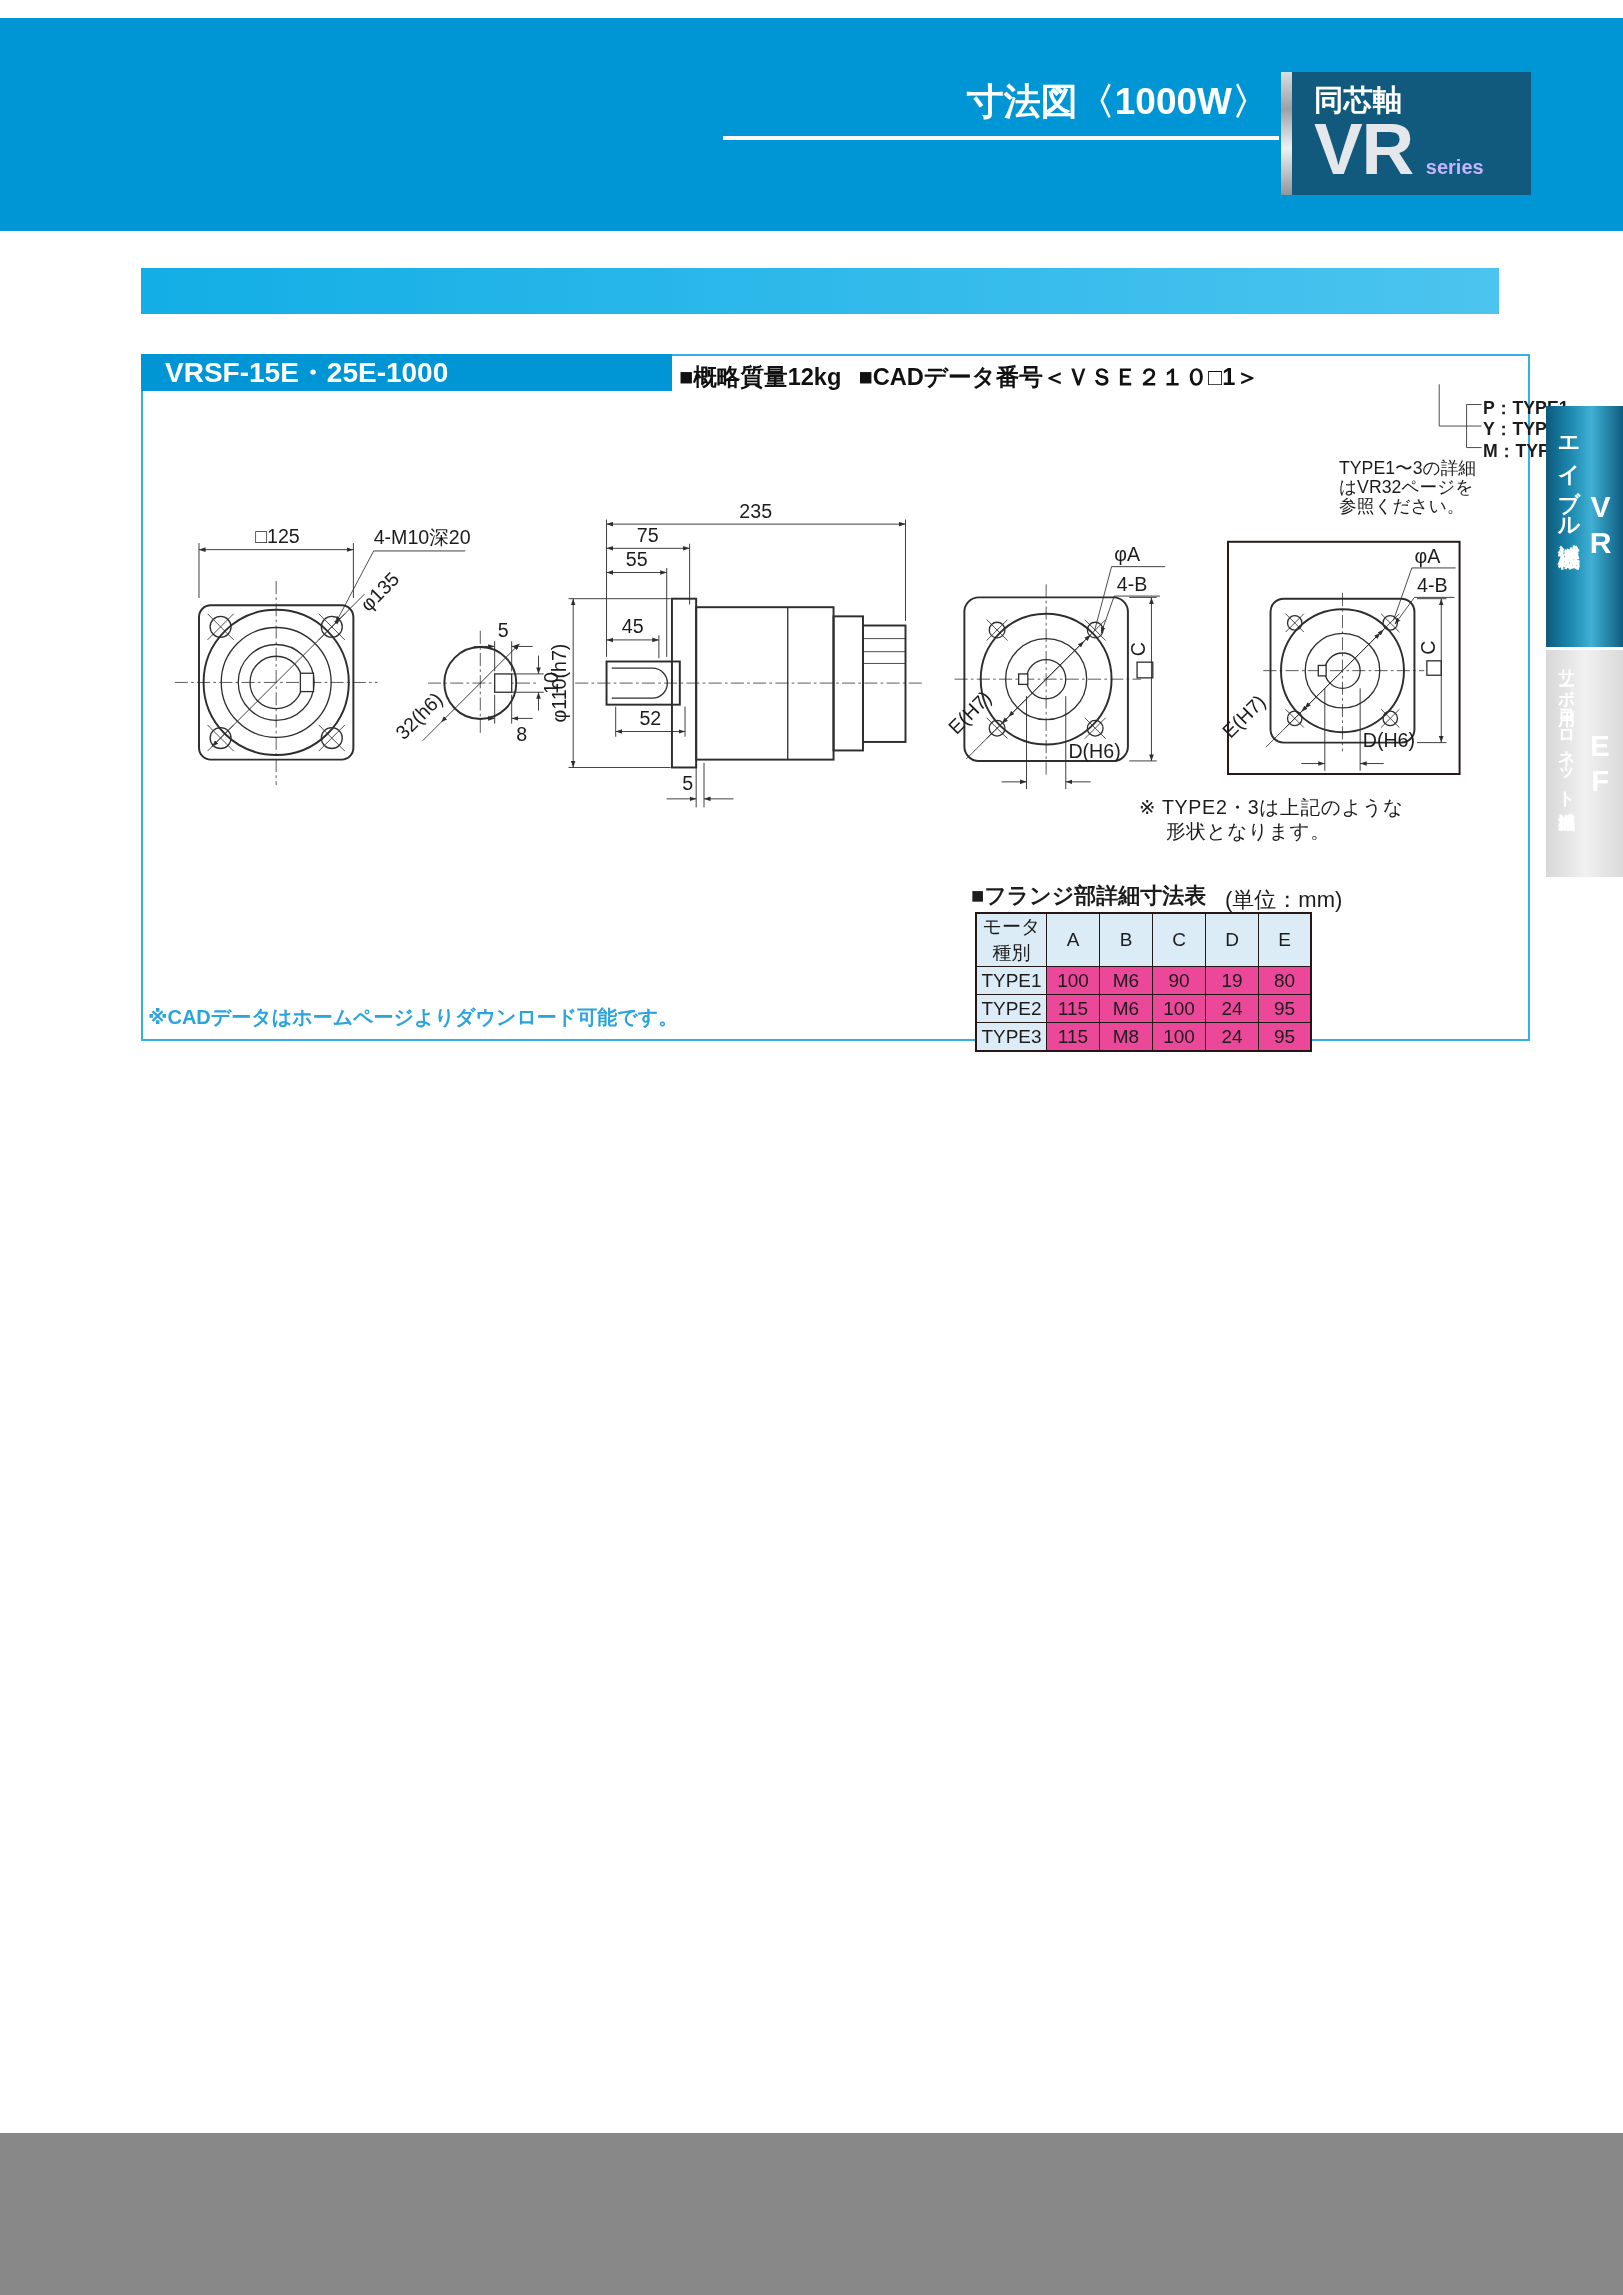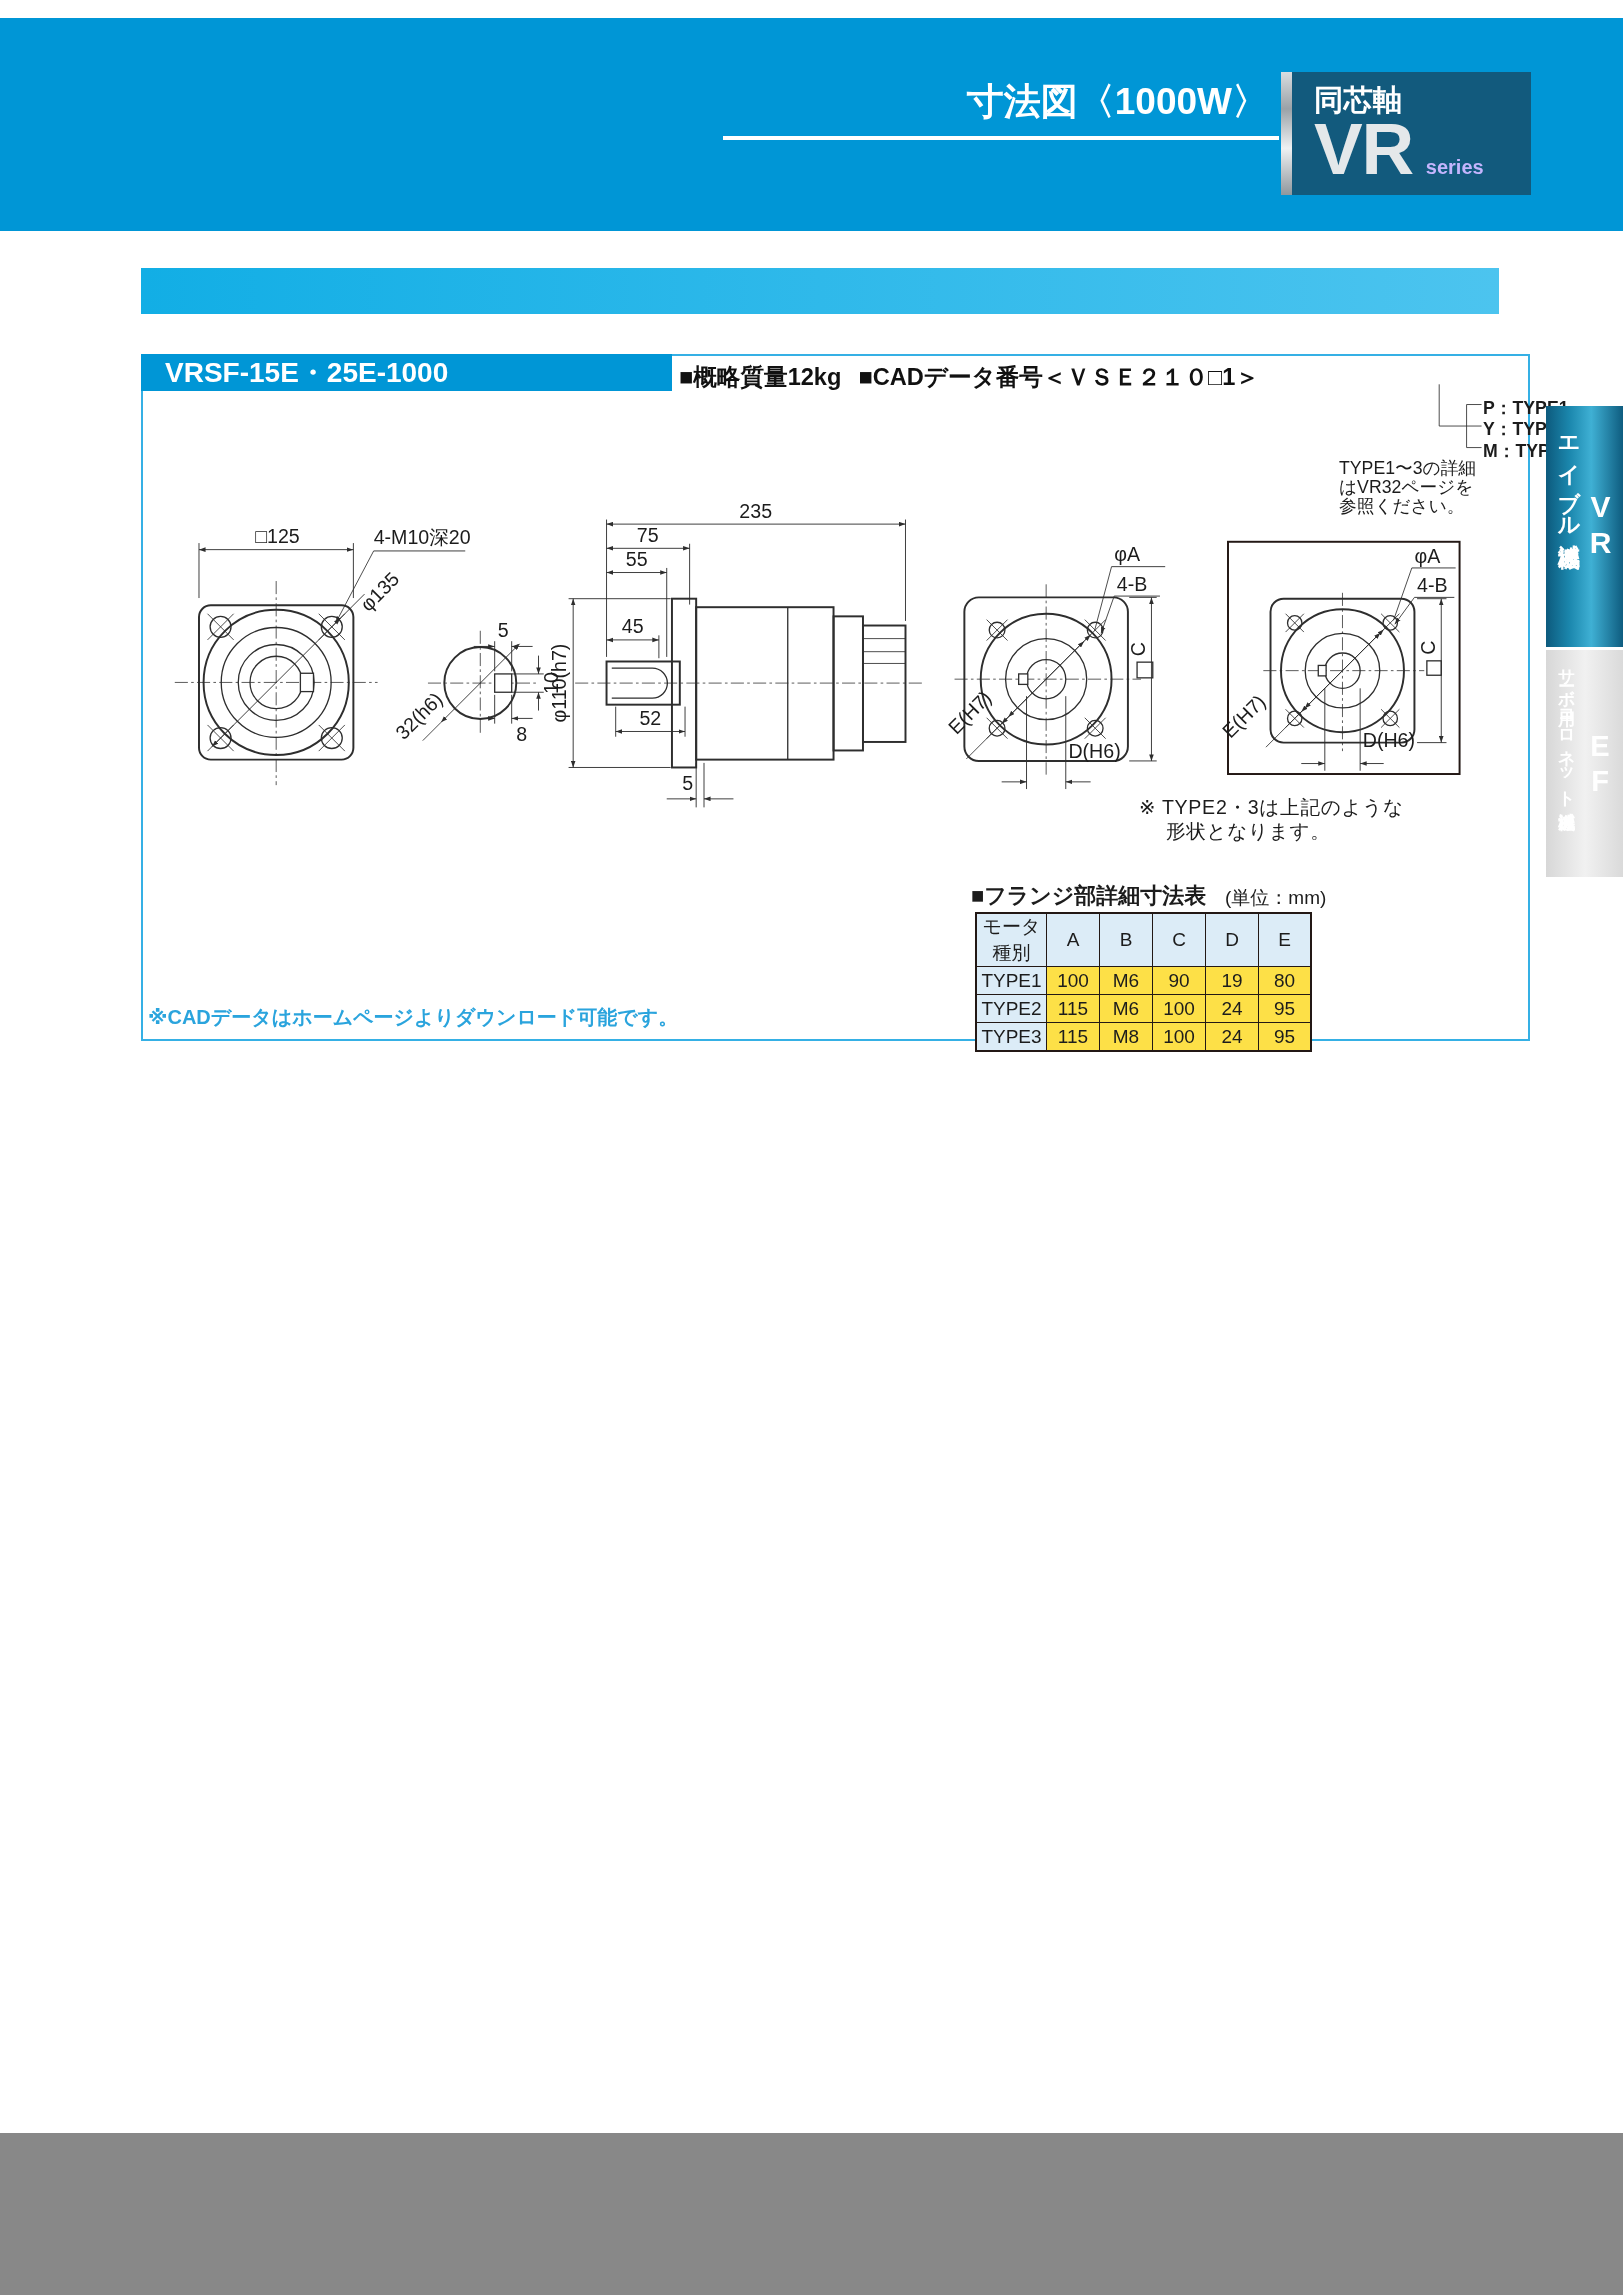--- a/index.html
+++ b/index.html
@@ -34,23 +34,23 @@
   .specs{left:679px;top:361px;font-size:23.6px;font-weight:bold;white-space:nowrap;color:#111;}
   .specs span{margin-right:17px;}
   .typeline{left:1483px;font-size:17.7px;font-weight:600;white-space:nowrap;}
   .typenote{left:1339px;top:459px;font-size:17.7px;line-height:19px;font-weight:500;white-space:nowrap;}
 
   .note23a{left:1139px;top:794px;font-size:19.6px;font-weight:500;letter-spacing:0.7px;white-space:nowrap;}
   .note23b{left:1166px;top:818px;font-size:19.6px;font-weight:500;letter-spacing:0.7px;white-space:nowrap;}
 
   
   .tbl-title{left:971px;top:881px;font-size:22px;font-weight:bold;white-space:nowrap;}
-  .tbl-unit{left:1225px;top:885px;font-size:19px;font-weight:500;white-space:nowrap;}
+  .tbl-unit{left:1225px;top:885px;font-size:22px;font-weight:500;white-space:nowrap;}
   table.flange{left:975px;top:912px;border-collapse:collapse;table-layout:fixed;
-               position:absolute;background:#fde047;}
+               position:absolute;background:#ec4899;}
   table.flange td,table.flange th{border:1.3px solid var(--table_line);font-size:19px;
                font-weight:500;text-align:center;padding:0;height:27px;}
   table.flange{border:2px solid var(--table_line);}
   table.flange .hd{background:var(--table_header_bg);}
   .cadnote{left:148px;top:1004px;font-size:20px;font-weight:bold;color:var(--note);white-space:nowrap;}
 
   
   .tab-vr{left:1546px;top:406px;width:78px;height:241px;
           background:linear-gradient(90deg,var(--tab_dark) 0%,#1b87ad 30%,var(--tab_mid) 58%,var(--tab_dark) 100%);}
   .tab-ef{left:1546px;top:650px;width:78px;height:227px;

